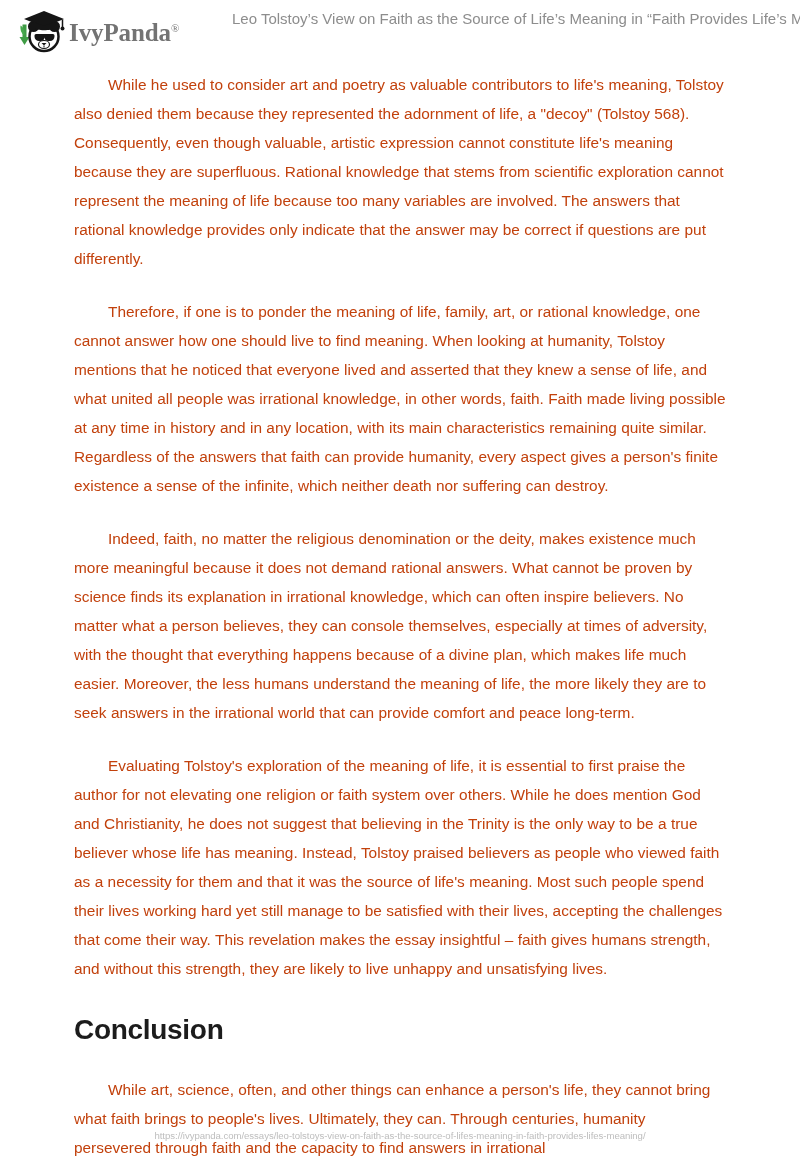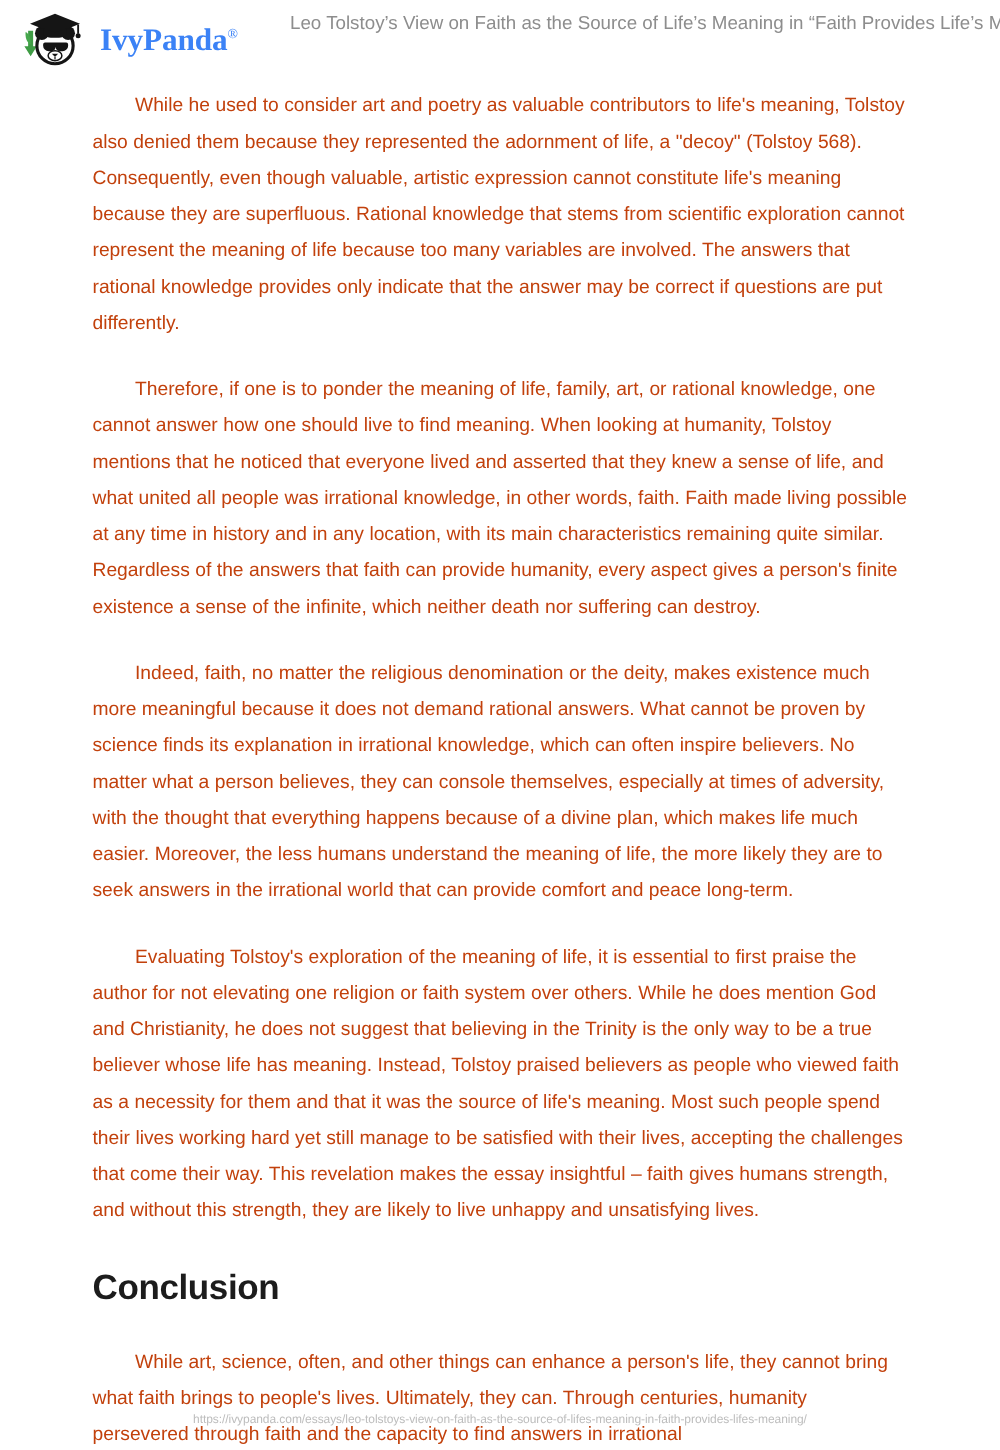--- a/index.html
+++ b/index.html
@@ -41,24 +41,24 @@
     width: 52px;
     height: 46px;
     display: block;
     flex: none;
   }
 
   .brand-wordmark {
     font-family: "Liberation Serif", serif;
     font-size: 25px;
     font-weight: 700;
-    color: #3b82f6;
+    color: #737373;
     letter-spacing: -0.1px;
     line-height: 1;
-    margin-left: 14px;
+    margin-left: 3px;
     position: relative;
     white-space: nowrap;
   }
 
   .brand-wordmark .reg {
     font-size: 11px;
     vertical-align: super;
     font-weight: 400;
   }
 

